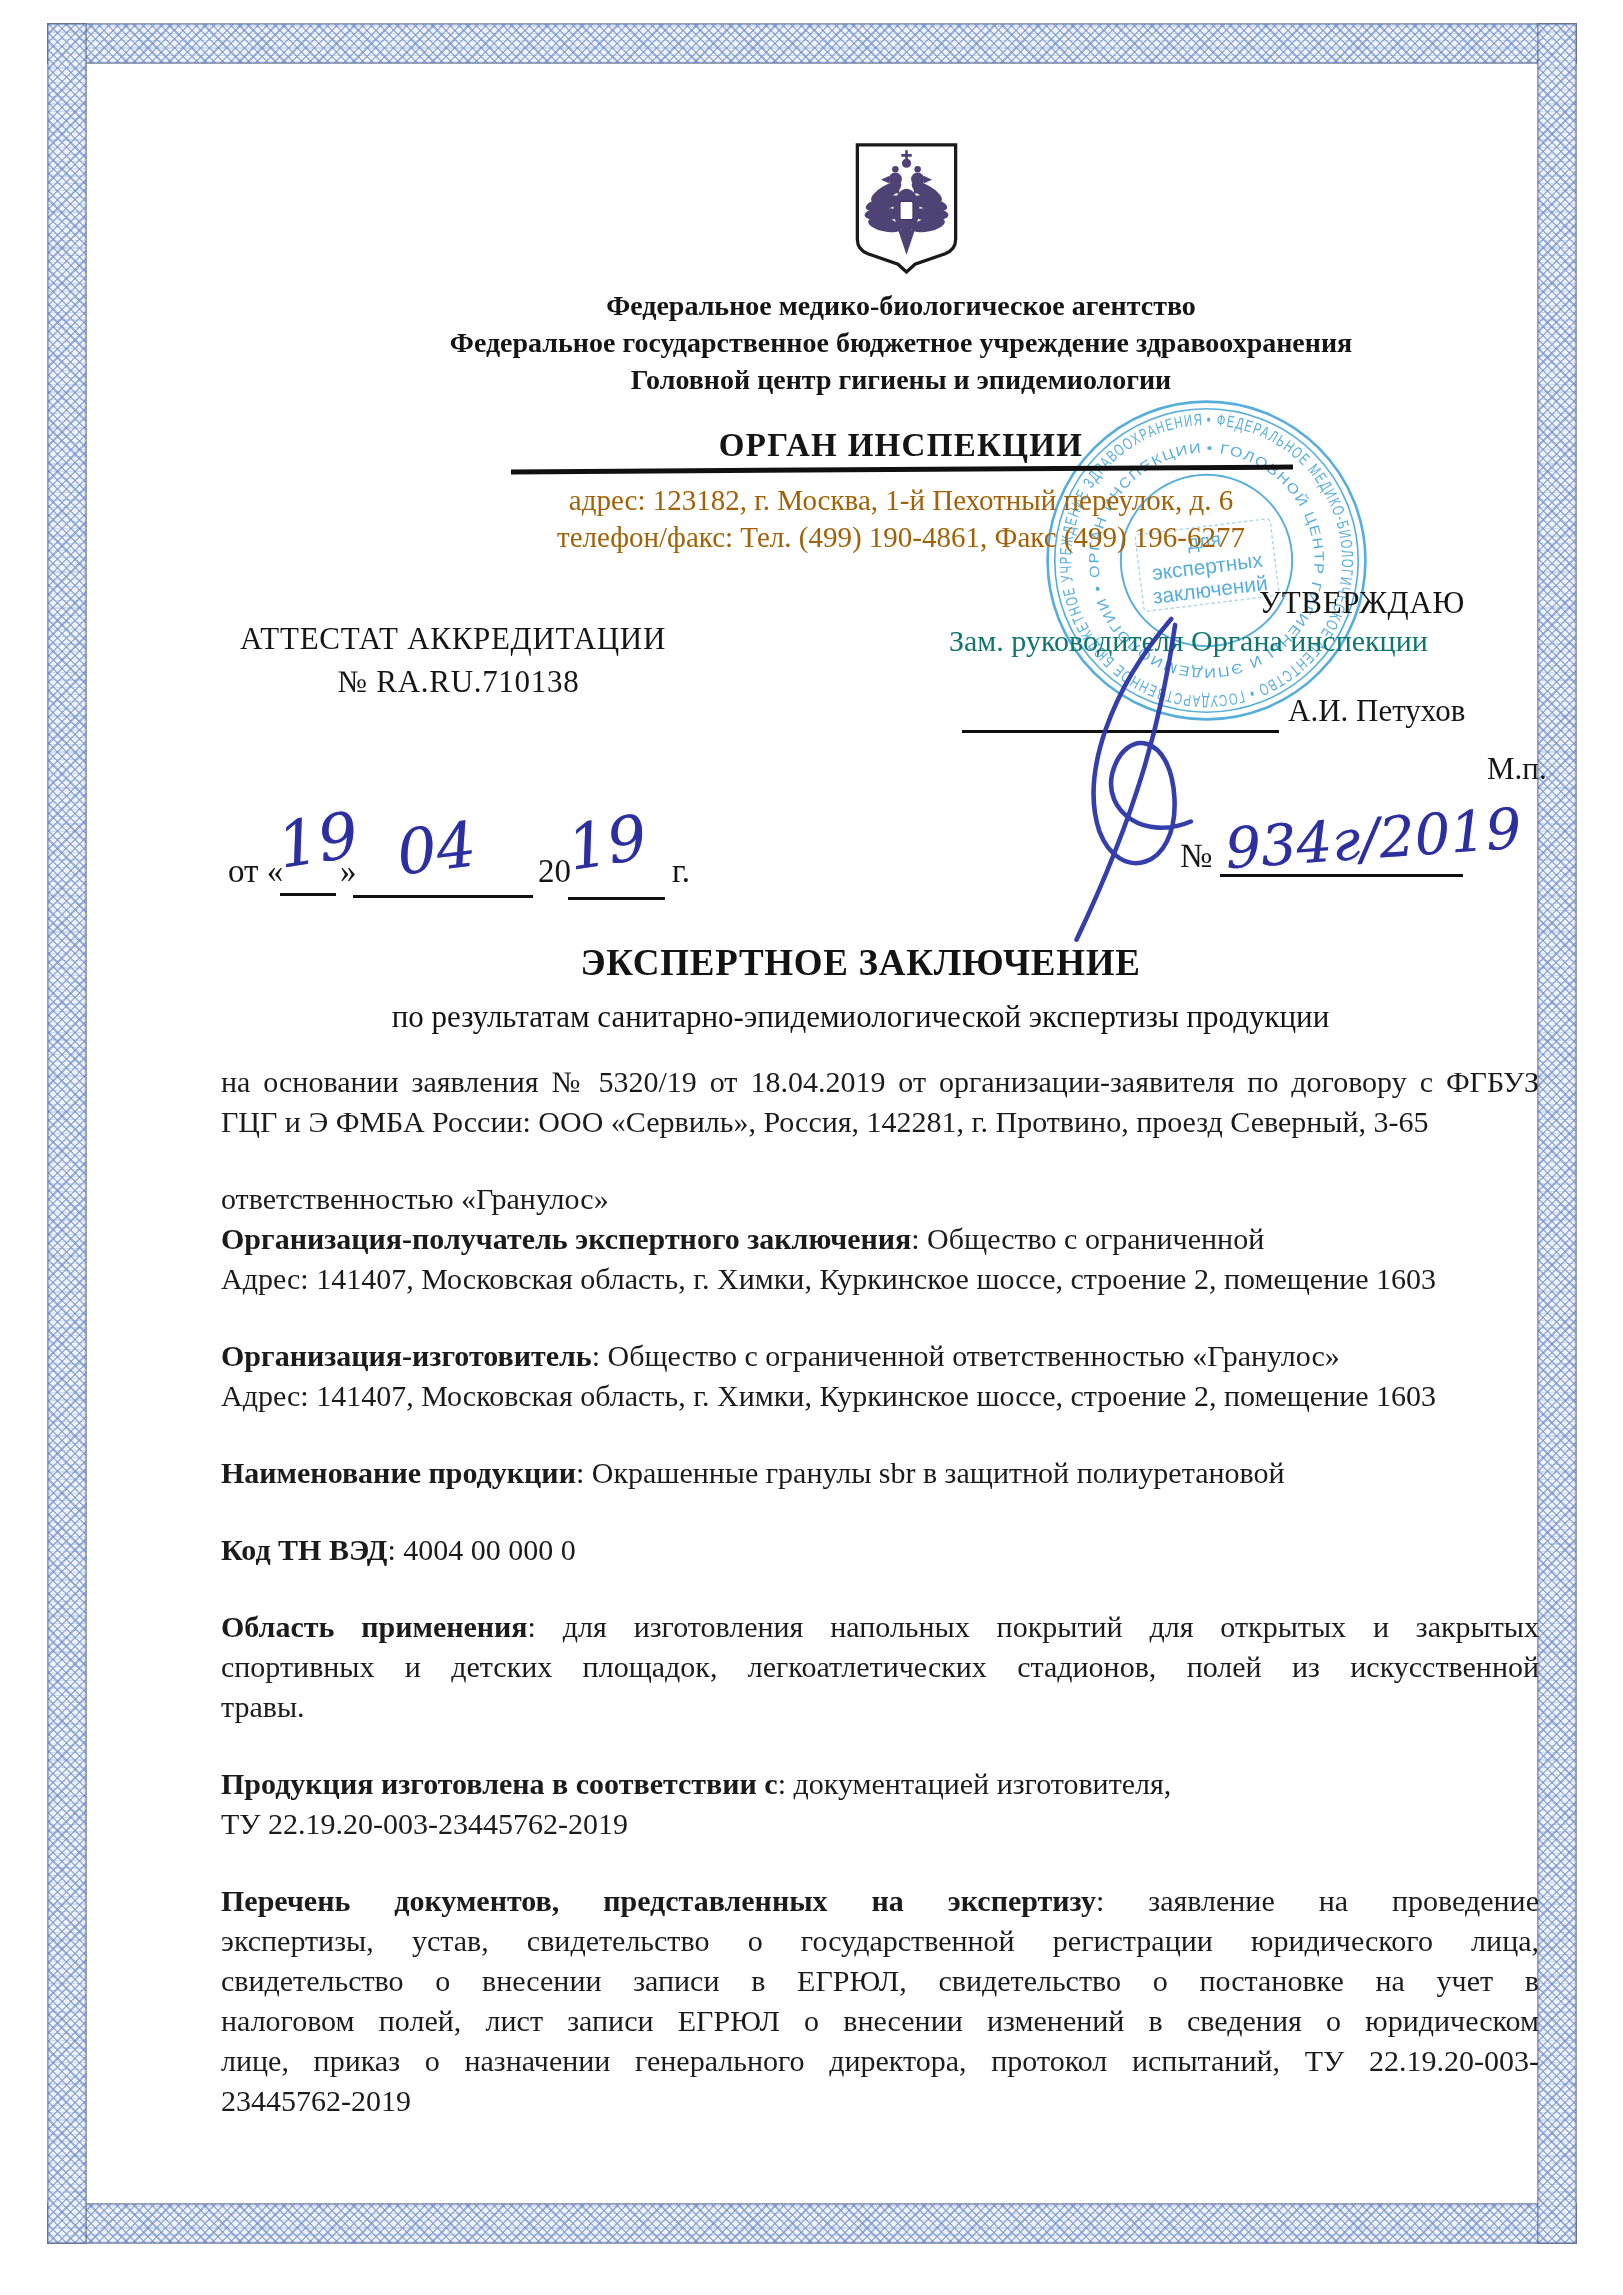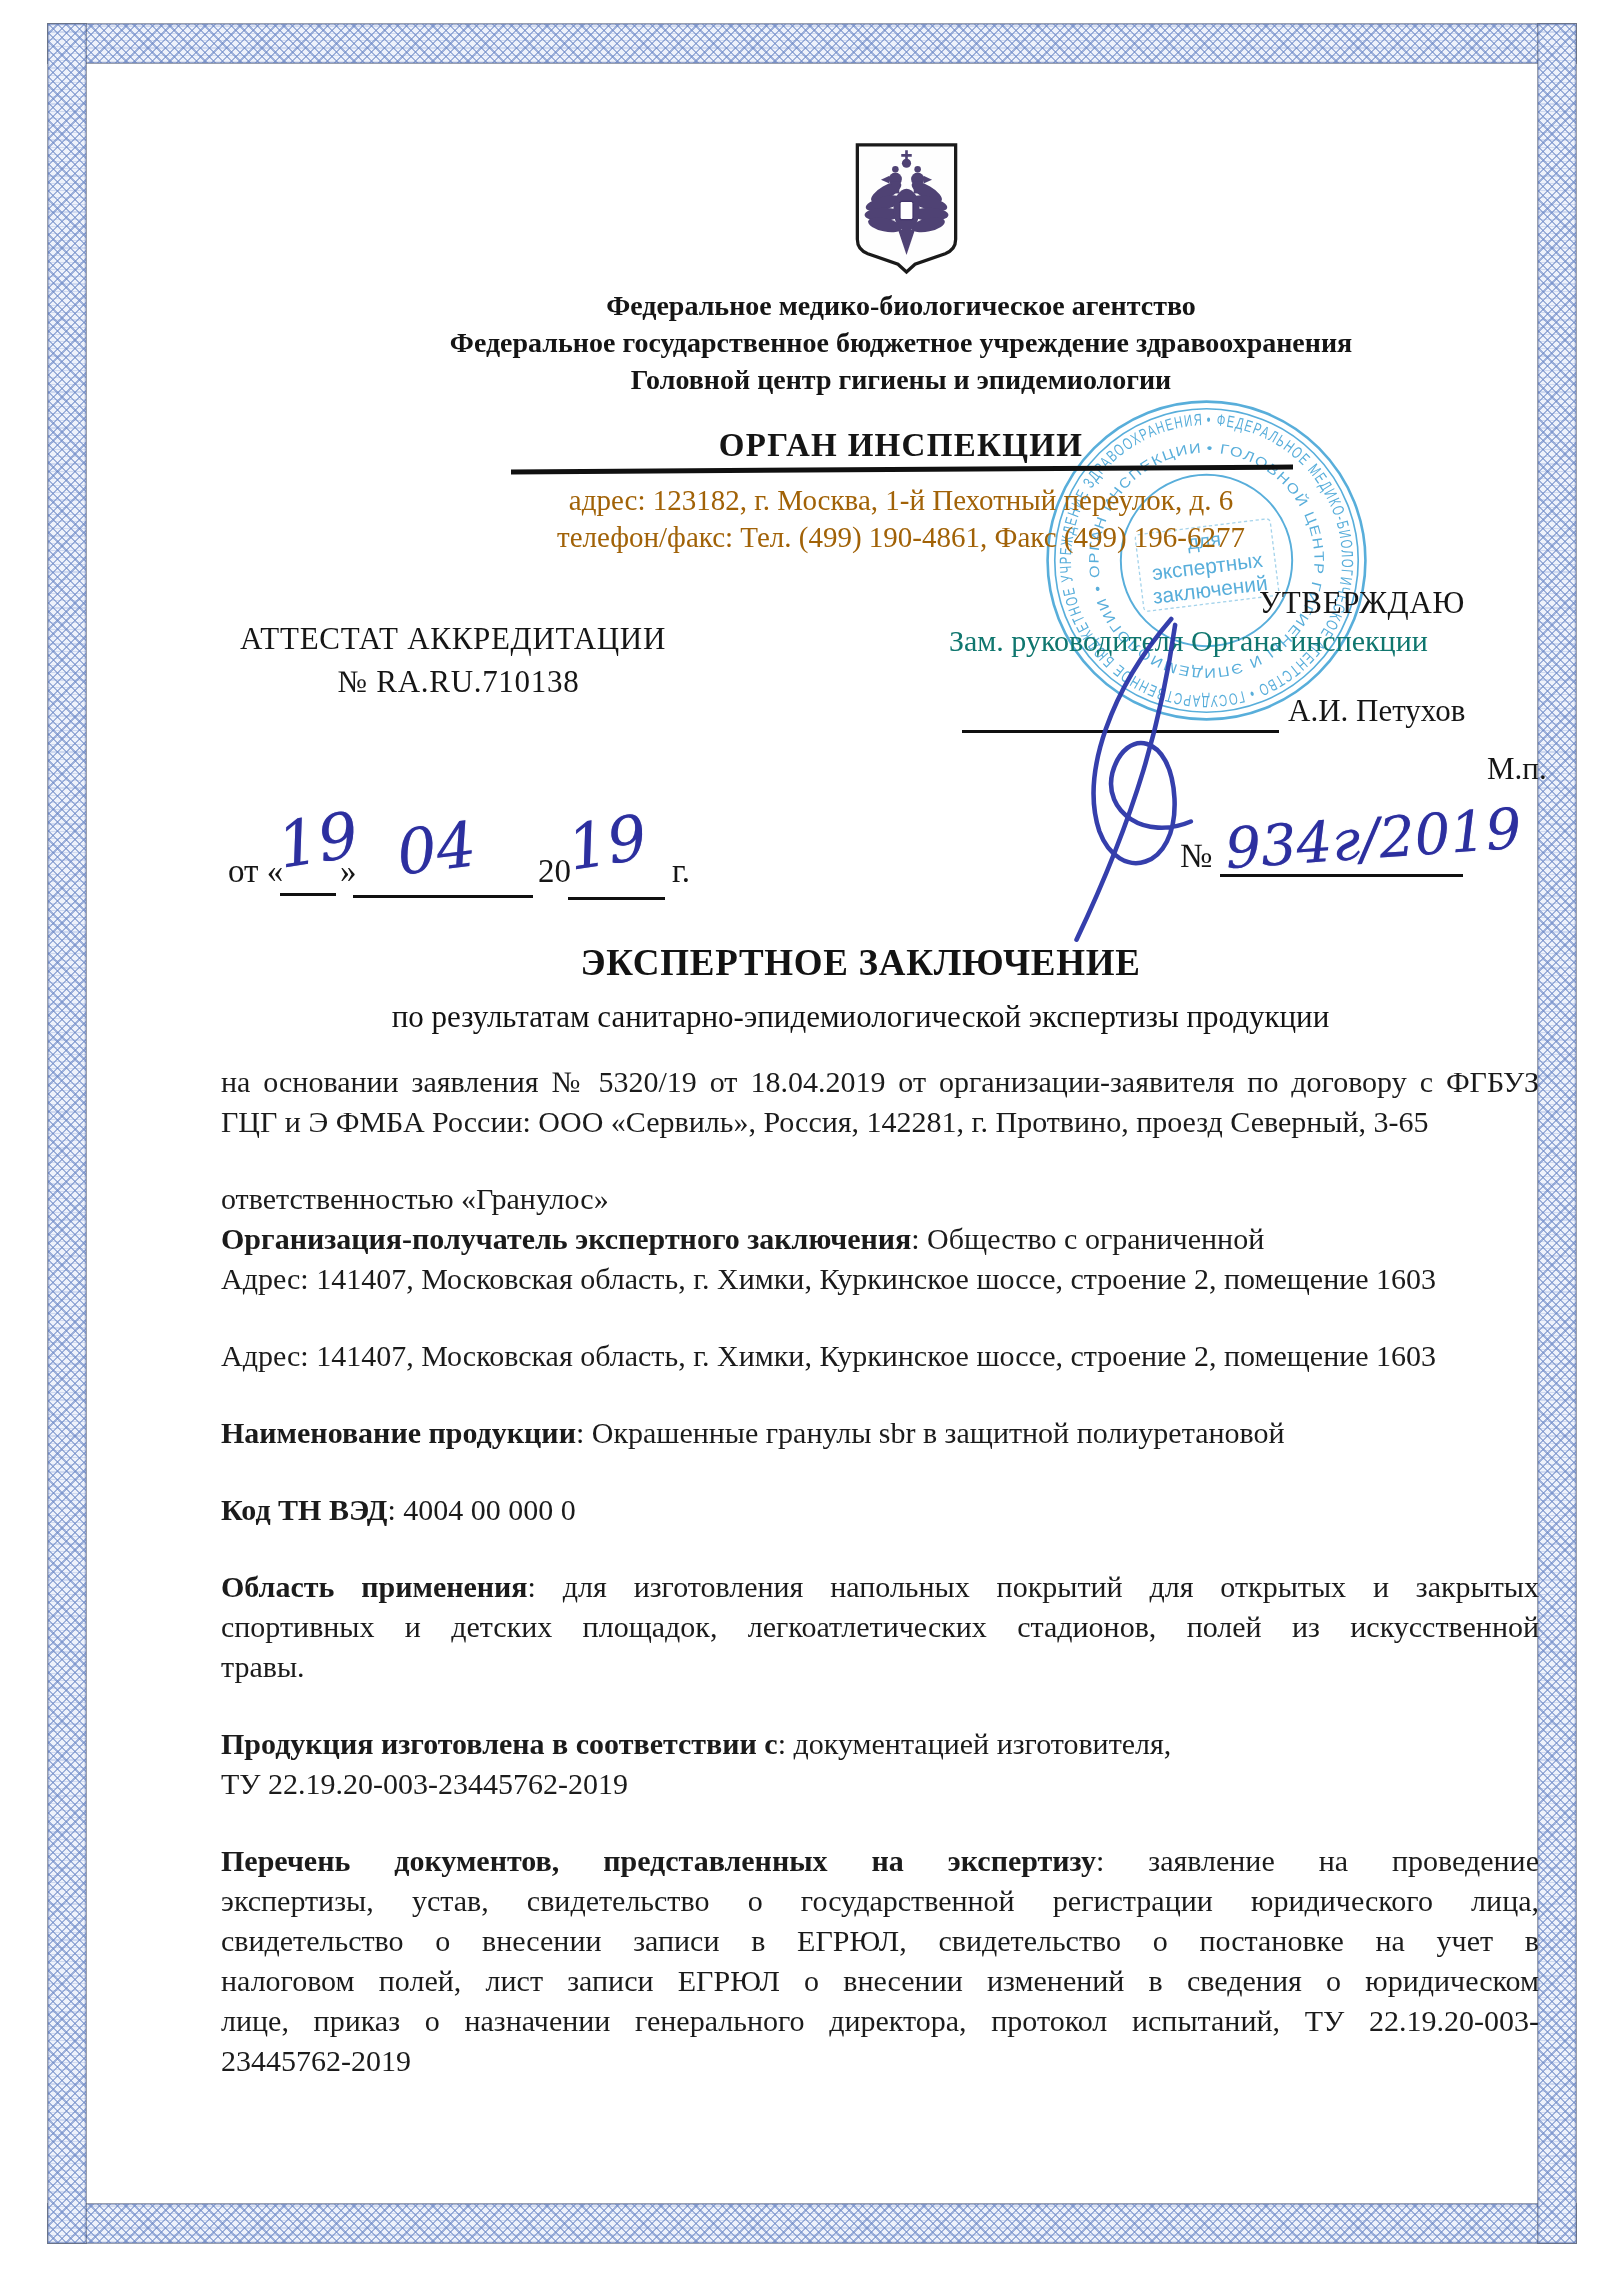--- a/index.html
+++ b/index.html
@@ -168,20 +168,21 @@
       <div class="para">
         <div class="pline j">на основании заявления № 5320/19 от 18.04.2019 от организации-заявителя по договору с ФГБУЗ</div>
         <div class="pline">ГЦГ и Э ФМБА России: ООО «Сервиль», Россия, 142281, г. Протвино, проезд Северный, 3-65</div>
       </div>
       <div class="para">
         <div class="pline">ответственностью «Гранулос»</div>
         <div class="pline"><b>Организация-получатель экспертного заключения</b>: Общество с ограниченной</div>
         <div class="pline">Адрес: 141407, Московская область, г. Химки, Куркинское шоссе, строение 2, помещение 1603</div>
       </div>
       <div class="para">
+        <div class="pline"><b>Организация-изготовитель</b>: Общество с ограниченной ответственностью «Гранулос»</div>
         <div class="pline">Адрес: 141407, Московская область, г. Химки, Куркинское шоссе, строение 2, помещение 1603</div>
       </div>
       <div class="para">
         <div class="pline"><b>Наименование продукции</b>: Окрашенные гранулы sbr в защитной полиуретановой</div>
       </div>
       <div class="para">
         <div class="pline"><b>Код ТН ВЭД</b>: 4004 00 000 0</div>
       </div>
       <div class="para">
         <div class="pline j"><b>Область применения</b>: для изготовления напольных покрытий для открытых и закрытых</div>

